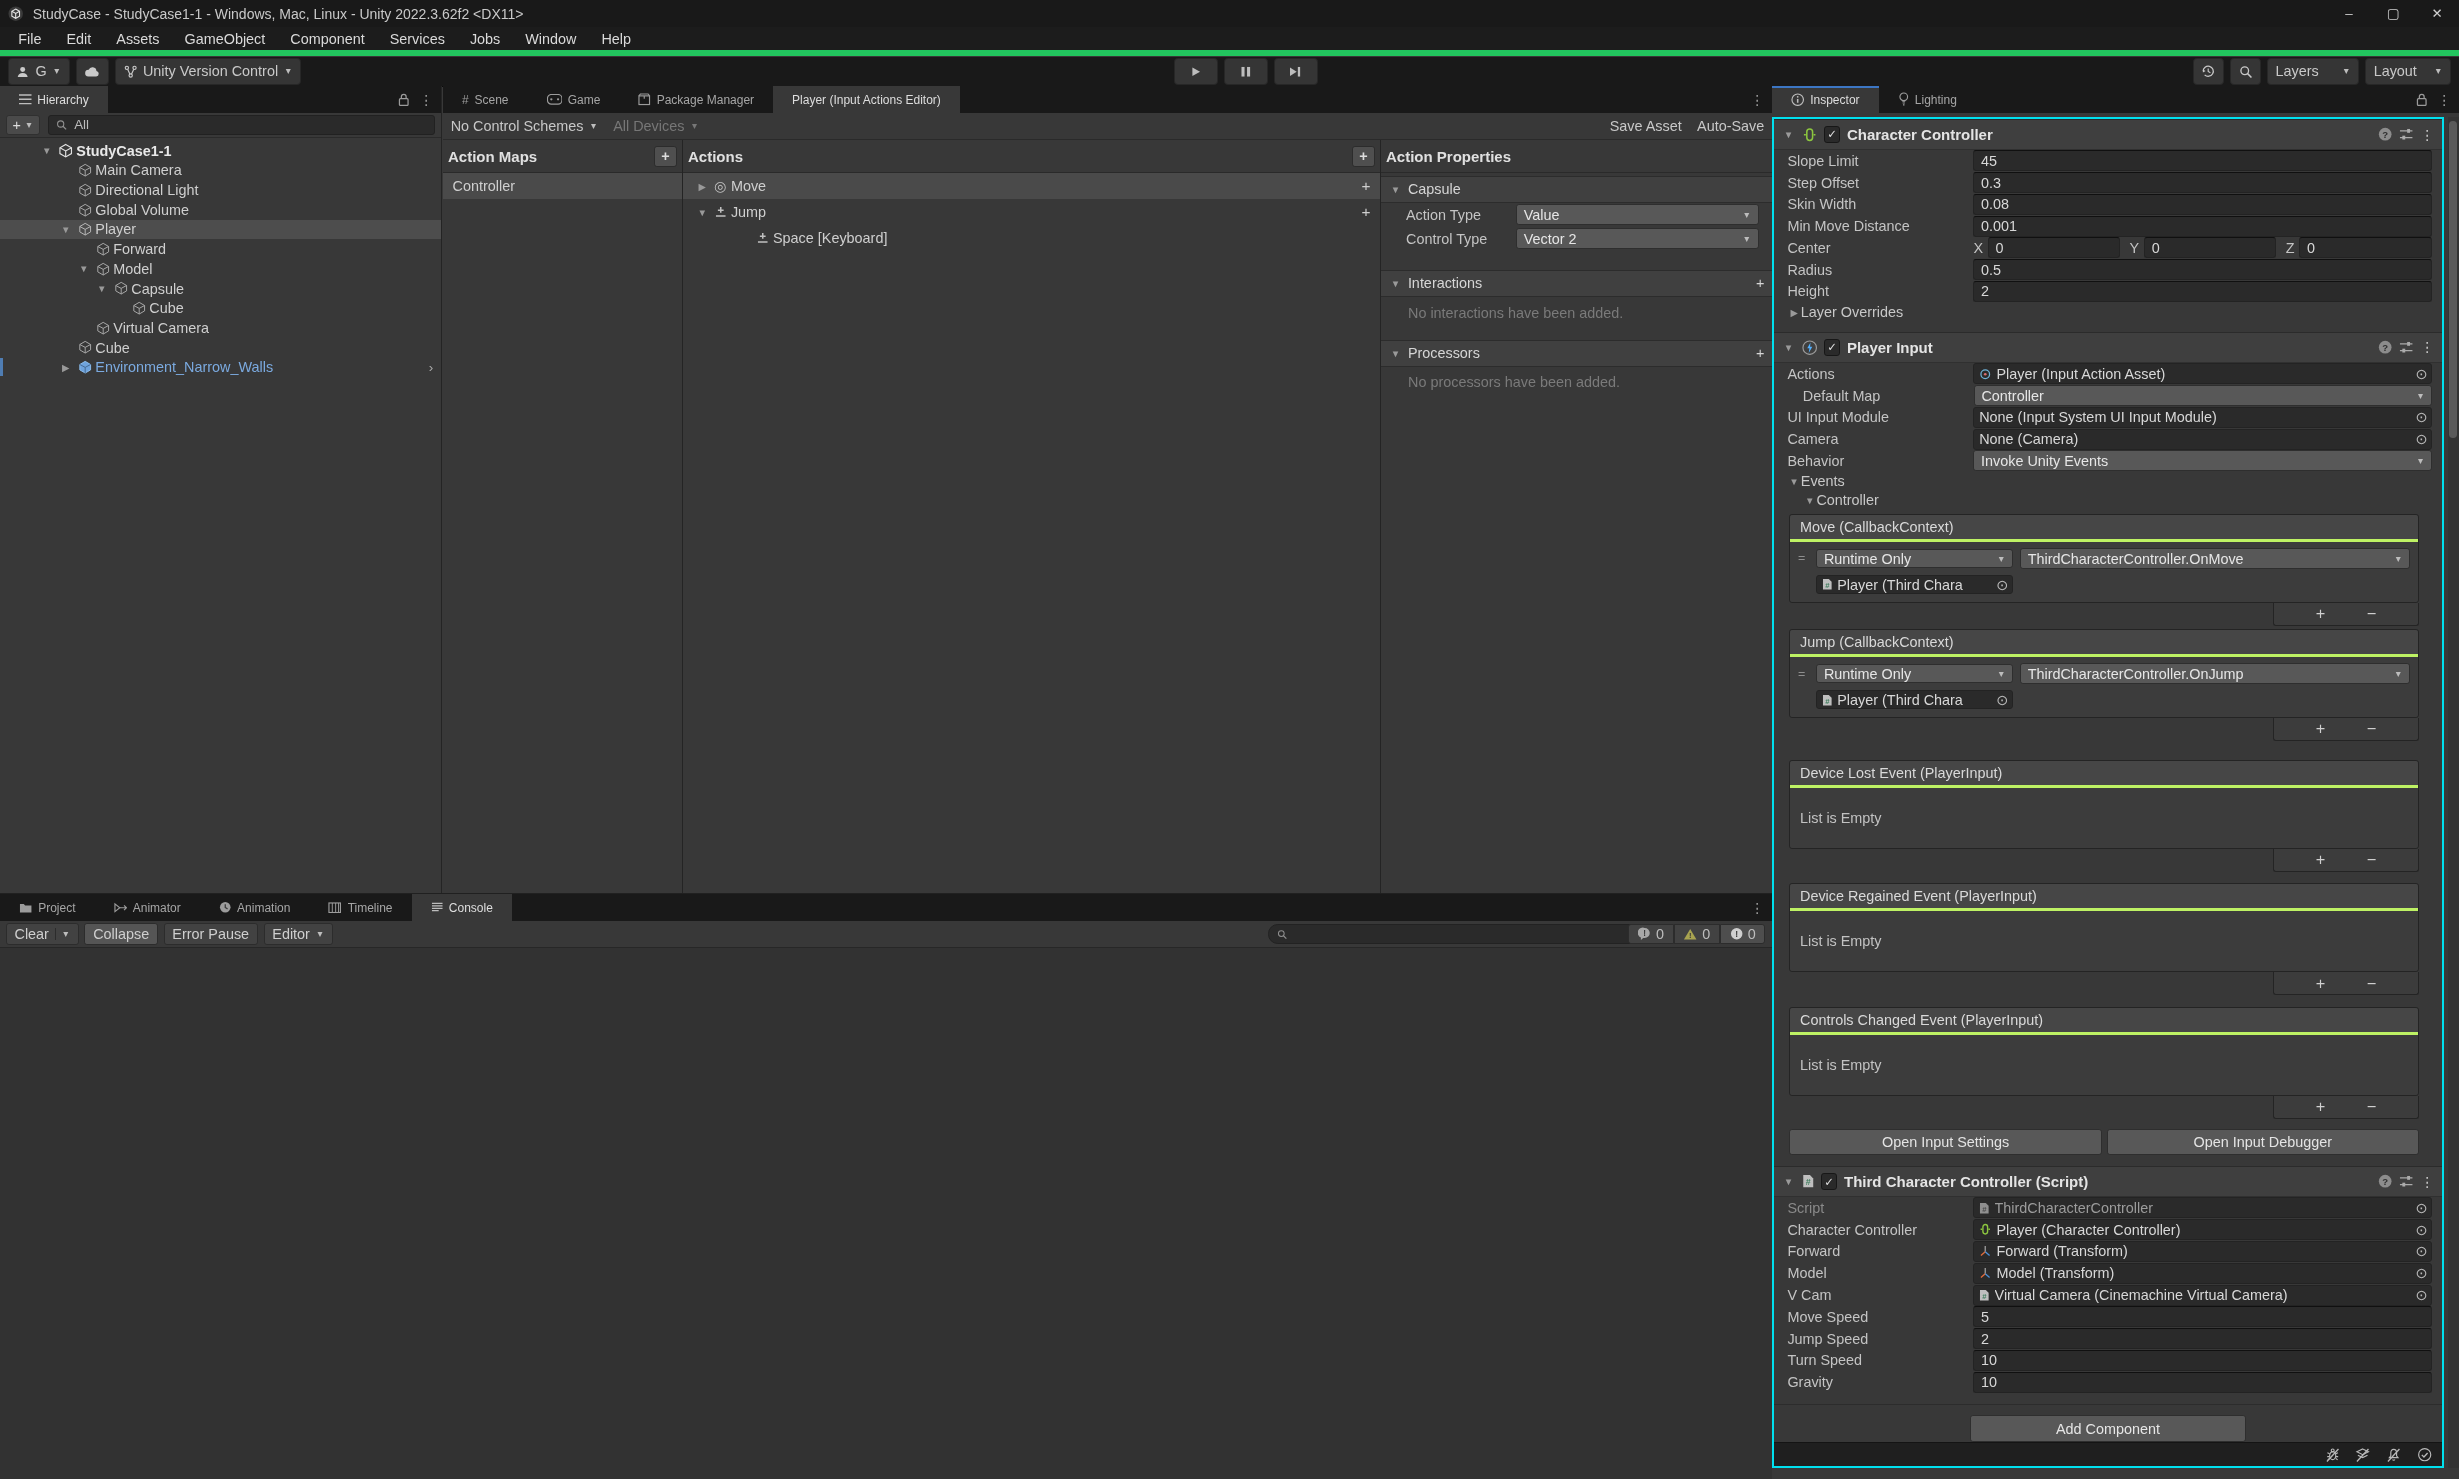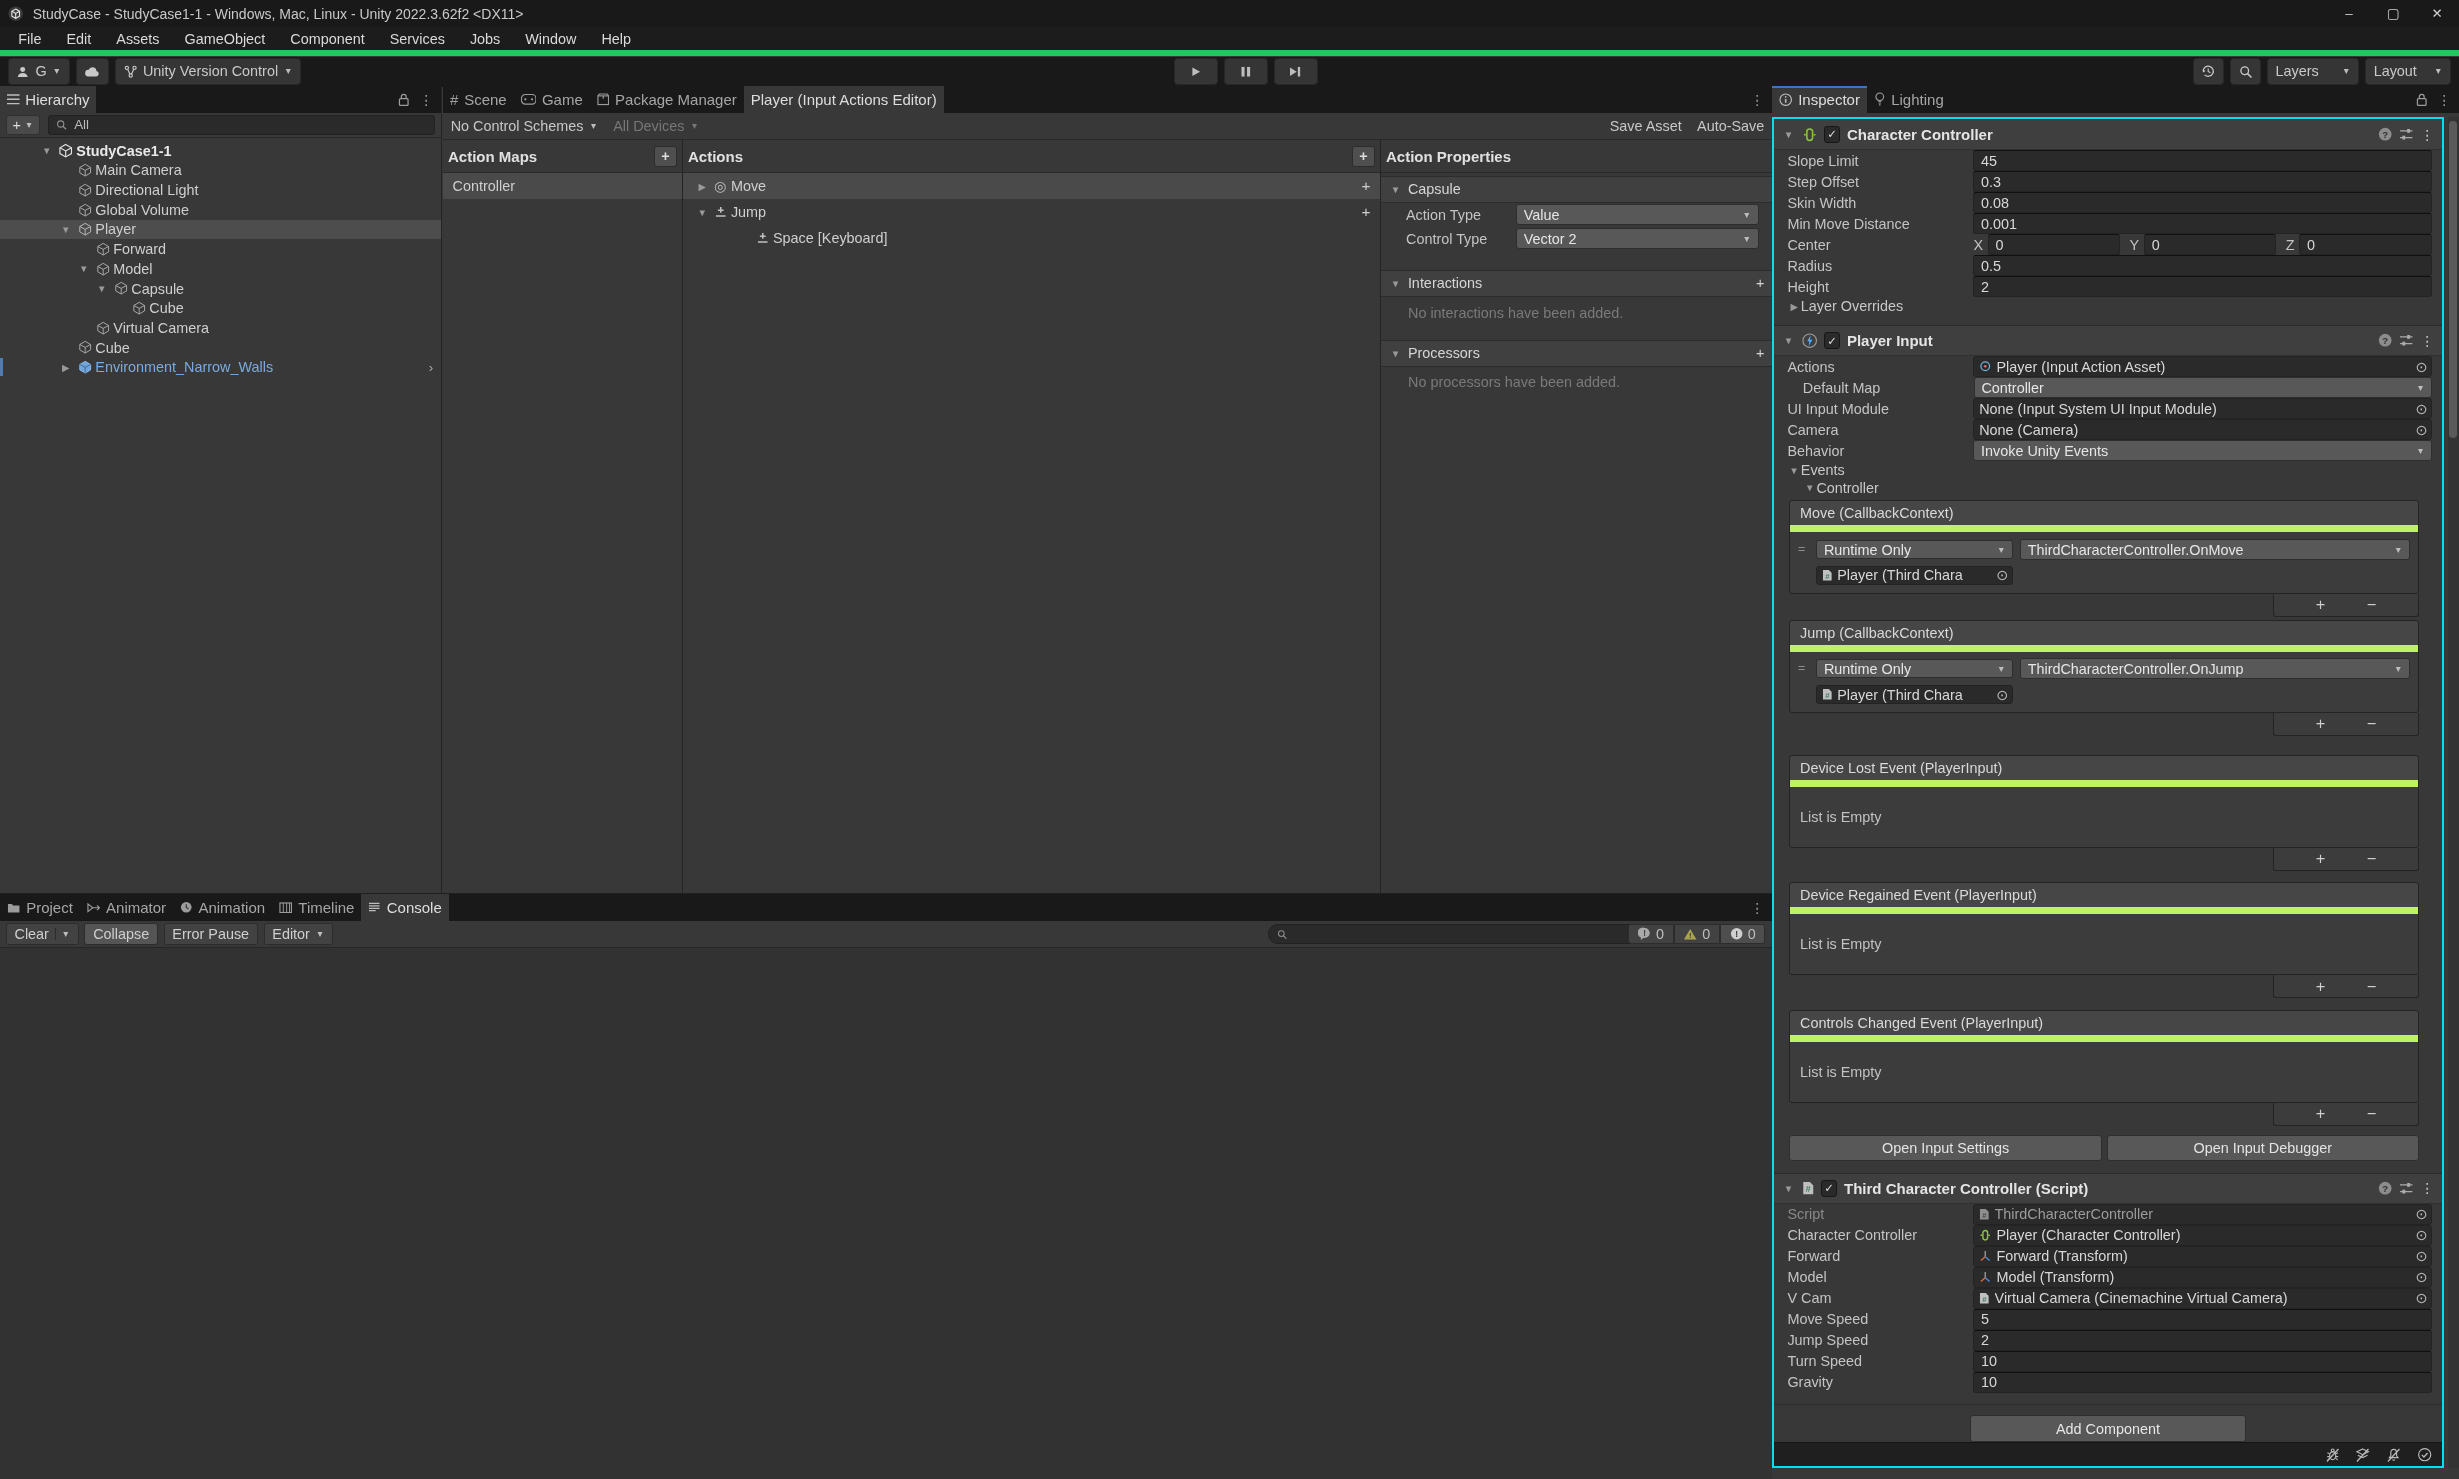--- a/index.html
+++ b/index.html
@@ -18,21 +18,21 @@
   .menubar{position:absolute;left:0;top:27px;width:100%;height:29px;background:#1C1C1C;display:flex;align-items:center;padding-left:5.8px;box-sizing:border-box;border-bottom:6px solid #22c55e}
   .menu-item{padding:0 12.5px;height:29px;display:flex;align-items:center;color:#DADADA;font-size:14.4px}
   .toolbar{position:absolute;left:0;top:57px;width:100%;height:30px;background:#191919;border-bottom:1px solid #0a0a0a;box-sizing:border-box}
   .tb-group{position:absolute;top:1.9px;height:25px;display:flex;gap:5.8px;align-items:center}
   .pill{height:25px;background:#353535;border:1px solid #272727;border-radius:3.8px;display:flex;align-items:center;gap:5.8px;padding:0 7.7px;color:#C9C9C9}
   .caret{font-size:8.6px;color:#BDBDBD}
   .playbtn{width:42px;height:25px;background:#353535;border:1px solid #272727;border-radius:3.8px;display:flex;align-items:center;justify-content:center}
 
   
   .tabbar{height:27px;background:#191919;display:flex;align-items:stretch}
-  .tab{display:flex;align-items:center;gap:5.8px;padding:0 7px;color:#A6A6A6;font-size:15px}
+  .tab{display:flex;align-items:center;gap:5.8px;padding:0 19px;color:#A6A6A6;font-size:12px}
   .tab.active{background:#383838;color:#DEDEDE}
   .tab.active.blue-top{box-shadow:inset 0 1.9px 0 #3C76C4}
   .tabbar .rt-icons{margin-left:auto;display:flex;align-items:center;gap:9.6px;padding-right:7.7px;color:#9B9B9B}
 
   #hierarchy{position:absolute;left:0;top:86px;width:442px;height:807px;background:#383838;border-right:1px solid #242424;box-sizing:border-box}
   .hier-toolbar{height:24px;background:#383838;border-bottom:1px solid #2A2A2A;display:flex;align-items:center;padding:0 5.8px;gap:7.7px}
   .plus-btn{height:18px;background:#4A4A4A;border:1px solid #303030;border-radius:2.9px;display:flex;align-items:center;padding:0 5.8px;gap:3.8px;color:#DDD}
   .searchbox{flex:1;height:17.3px;background:#2A2A2A;border:1px solid #212121;border-radius:3px;display:flex;align-items:center;gap:4.8px;padding:0 7.7px;color:#999}
   .searchbox input{background:transparent;border:none;outline:none;color:#BBB;font-size:13.4px;width:100%;font-family:inherit}
   .tree{padding-top:2.9px}
@@ -79,21 +79,21 @@
   .vfield{background:#2A2A2A;border:1px solid #232323;border-top-color:#101010;border-radius:2.9px;height:19px;display:flex;align-items:center;padding:0 6.7px;color:#D8D8D8}
   .dropdown{background:#585858;border:1px solid #2E2E2E;border-radius:2.9px;height:19px;display:flex;align-items:center;padding:0 6.7px;color:#E6E6E6;gap:5.8px}
   .dropdown .caret{margin-left:auto}
   .objfield{background:#2A2A2A;border:1px solid #232323;border-radius:2.9px;height:19px;display:flex;align-items:center;padding:0 3.8px 0 4.8px;color:#D8D8D8;gap:4.8px}
   .objfield .picker{margin-left:auto;color:#B8B8B8;font-size:14.4px}
   .objfield .otext{white-space:nowrap;overflow:hidden;text-overflow:clip}
   .xyz{display:flex;gap:9.6px;flex:1}
   .xyz .cell{flex:1;display:flex;align-items:center;gap:4.8px}
   .xyz .axl{color:#C4C4C4}
   .evt-box{margin:3.8px 23px 0 15.4px;border:1px solid #242424;border-radius:2.9px;background:#3C3C3C;flex:none}
-  .evt-head{height:24px;background:#464646;border-bottom:7px solid #bef264;display:flex;align-items:center;padding:0 9.6px;border-radius:2.9px 2.9px 0 0;color:#D9D9D9}
+  .evt-head{height:24px;background:#464646;border-bottom:3px solid #bef264;display:flex;align-items:center;padding:0 9.6px;border-radius:2.9px 2.9px 0 0;color:#D9D9D9}
   .evt-body{padding:6.7px 7.7px 7.7px}
   .evt-row{display:flex;gap:6.7px;align-items:center}
   .handle{width:11.5px;color:#8E8E8E;flex:none;font-size:12.5px;line-height:6.7px}
   .w200{width:197px;flex:none;box-sizing:border-box}
   .pm-bar{height:22px;width:144px;margin:0 23px 0 auto;background:#3C3C3C;border:1px solid #242424;border-top:none;border-radius:0 0 2.9px 2.9px;display:flex;align-items:center;justify-content:space-evenly;color:#CFCFCF;font-size:16.3px;flex:none}
   .empty-body{height:60px;display:flex;align-items:center;padding:0 9.6px;color:#C2C2C2}
   .btnrow{display:flex;gap:4.8px;margin:9.6px 23px 0 15.4px;flex:none}
   .btn{flex:1;height:24px;background:#585858;border:1px solid #2E2E2E;border-radius:2.9px;display:flex;align-items:center;justify-content:center;color:#E4E4E4}
   .add-comp-wrap{display:flex;justify-content:center;margin-top:11.5px;flex:none}
   .add-comp{width:274px;height:25px;background:#585858;border:1px solid #2E2E2E;border-radius:2.9px;display:flex;align-items:center;justify-content:center;color:#E6E6E6}

